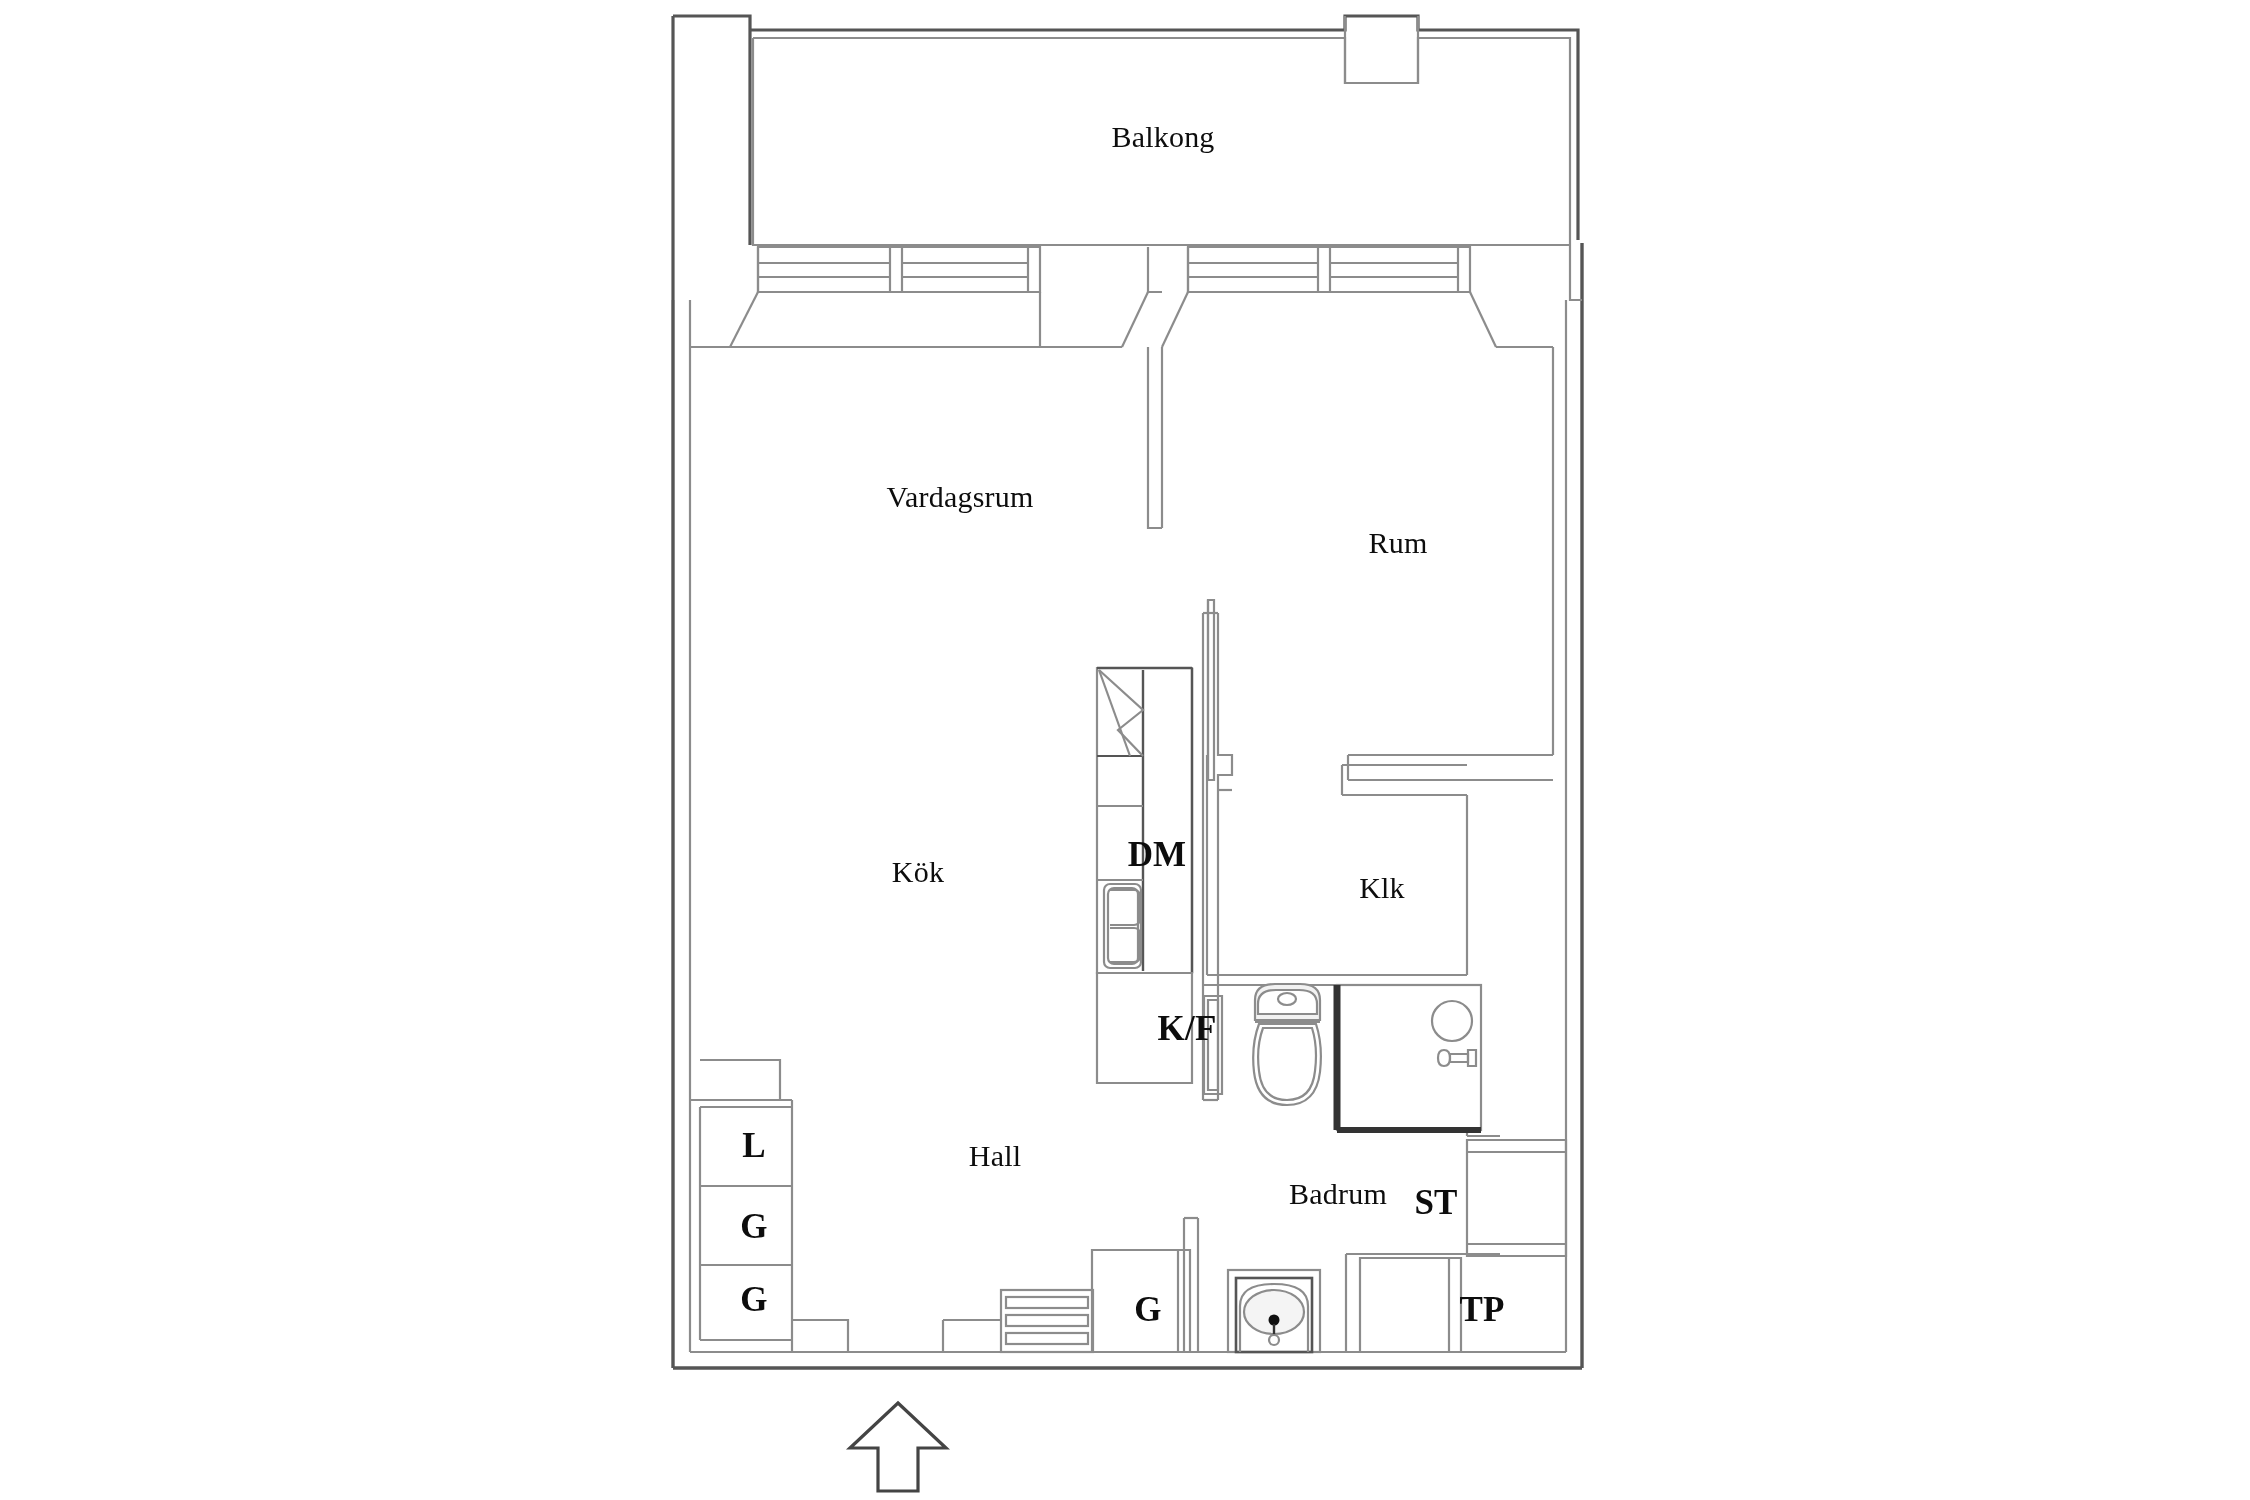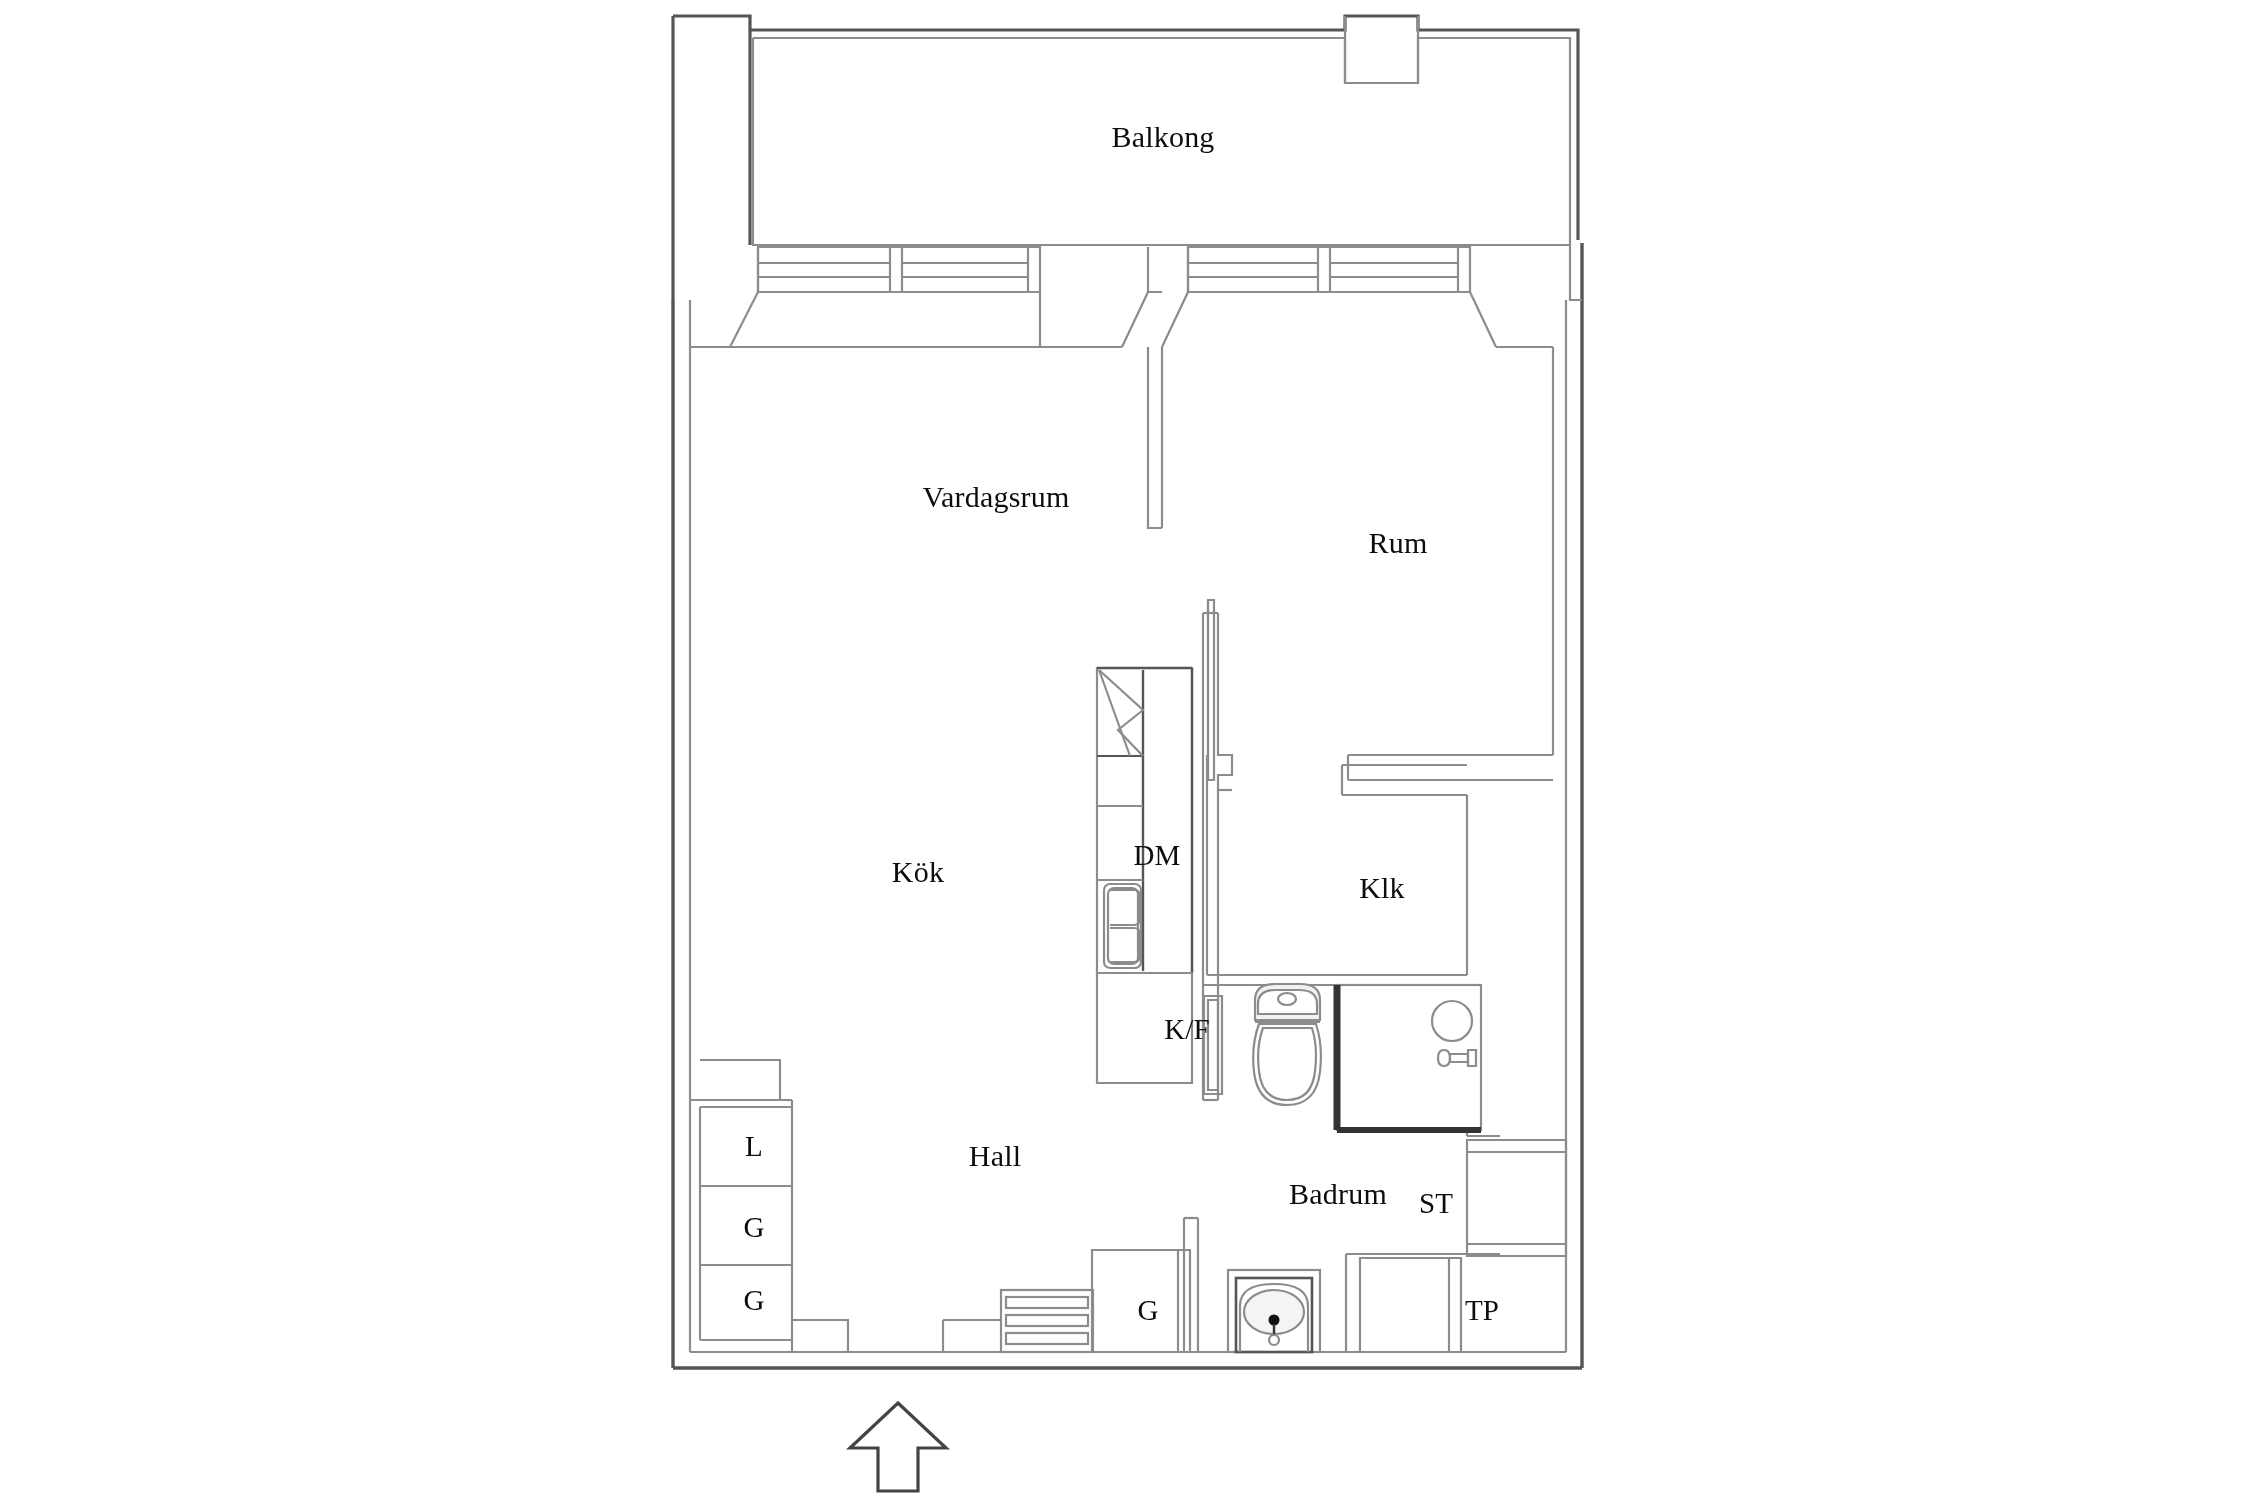--- a/index.html
+++ b/index.html
@@ -13,21 +13,21 @@
   .room-label{
     position:absolute;
     color:#0d0d0d;
     font-family:"Liberation Serif","DejaVu Serif",serif;
     white-space:nowrap;
     transform:translate(-50%,-50%);
     letter-spacing:.2px;
     pointer-events:none;
   }
   .lbl-big{font-size:30px;}
-  .lbl-med{font-size:29px;}
+  .lbl-med{font-size:35px;font-weight:bold;}
 </style>
 </head>
 <body>
 
 <div id="plan-root">
 
   <svg id="plan-svg" viewBox="0 0 2250 1500">
     <g fill="none" stroke="#8c8c8c" stroke-width="2.2" stroke-linejoin="miter" stroke-linecap="butt">
 
       <g>
@@ -253,21 +253,21 @@
 
       <g>
         <path d="M 898 1403 L 946 1448 L 918 1448 L 918 1491 L 878 1491 L 878 1448 L 850 1448 Z" stroke="#444444" stroke-width="3.2" fill="#ffffff"></path>
       </g>
 
     </g>
   </svg>
 
   <div class="room-label lbl-big" style="left:1163px;top:137px">Balkong</div>
 
-  <div class="room-label lbl-big" style="left:996px;top:497px">Vardagsrum</div>
+  <div class="room-label lbl-big" style="left:960px;top:497px">Vardagsrum</div>
 
   <div class="room-label lbl-big" style="left:1398px;top:543px">Rum</div>
 
   <div class="room-label lbl-big" style="left:918px;top:872px">Kök</div>
 
   <div class="room-label lbl-big" style="left:1382px;top:888px">Klk</div>
 
   <div class="room-label lbl-med" style="left:1157px;top:855px">DM</div>
 
   <div class="room-label lbl-med" style="left:1187px;top:1029px">K/F</div>

